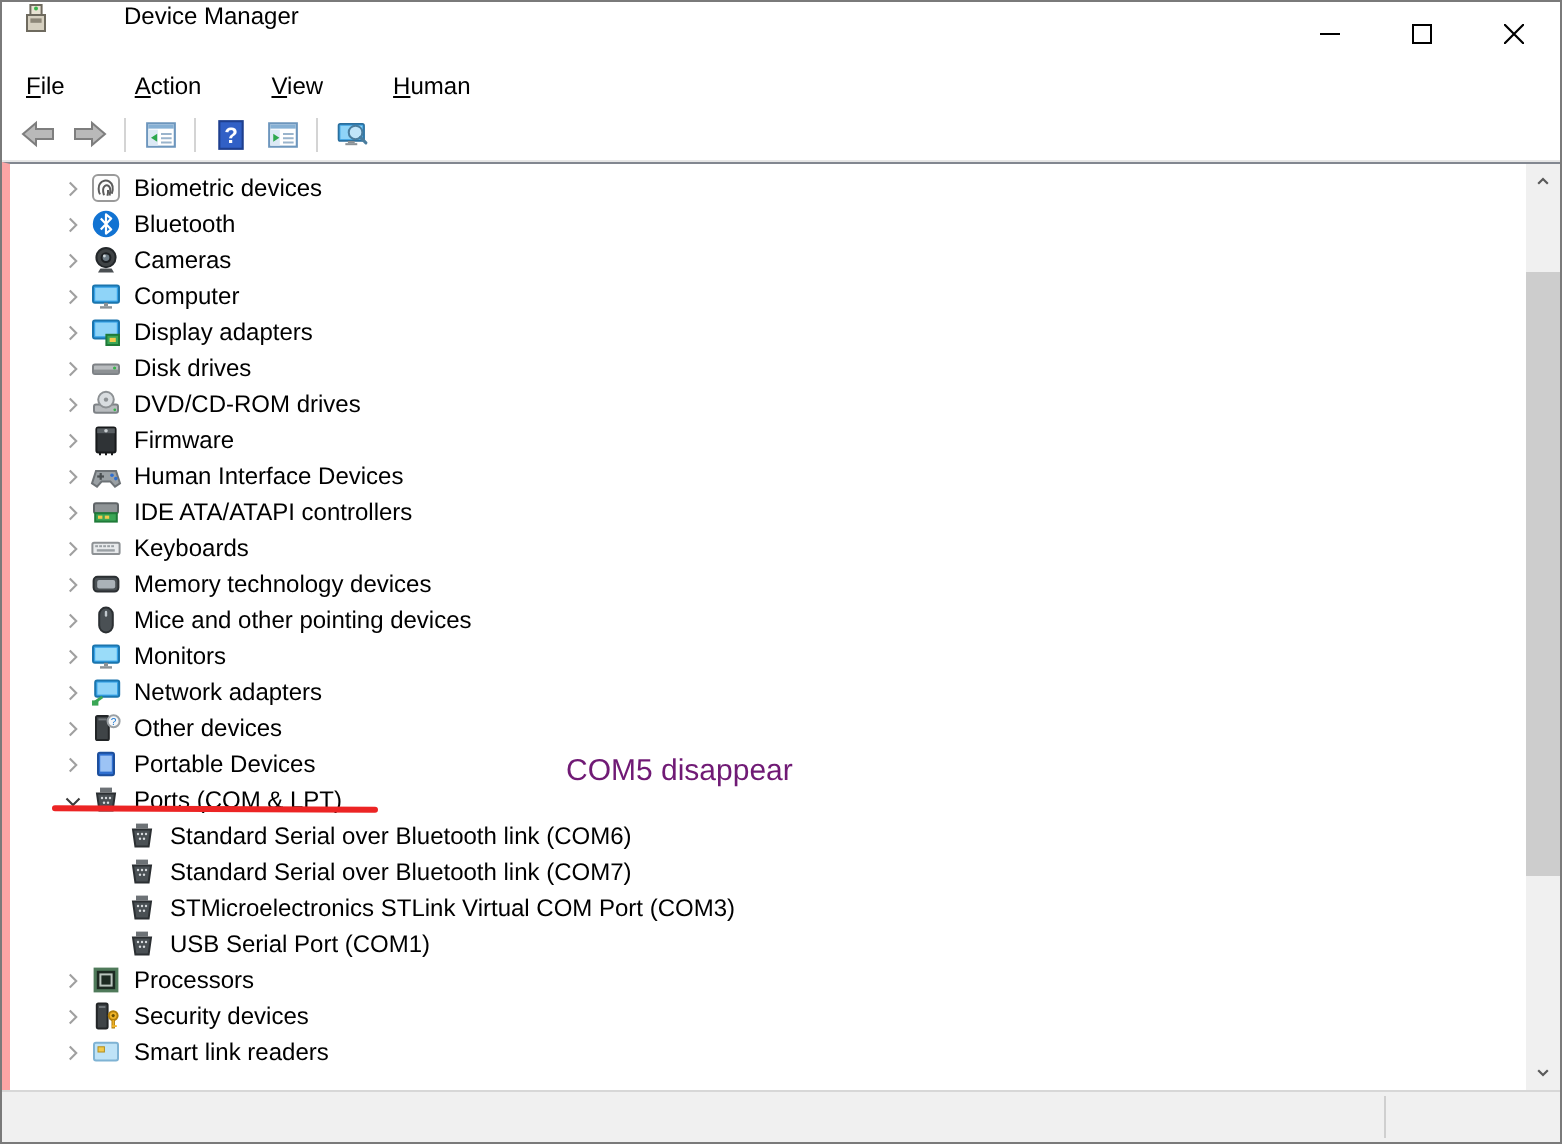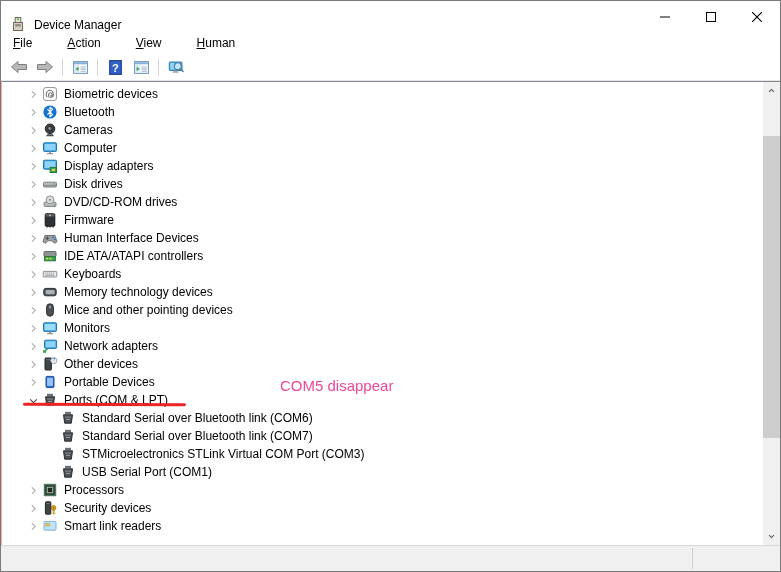--- a/index.html
+++ b/index.html
@@ -3,21 +3,21 @@
 <meta charset="utf-8">
 <style>
   * { box-sizing: border-box; margin: 0; padding: 0; }
   html,body { width: 781px; height: 572px; }
   body { font-family: "Liberation Sans", sans-serif; font-size: 12px; color: #000; background: #fff; }
 
   .window { position: relative; width: 781px; height: 572px; border: 1px solid #7a7a7a;
             background: #fff; display: flex; flex-direction: column; overflow: hidden; }
 
   
-  .titlebar { flex: none; height: 31px; display: flex; align-items: flex-end; background: #fff; }
+  .titlebar { flex: none; height: 31px; display: flex; align-items: flex-start; background: #fff; gap: 28px; }
   .title-icon { width: 16px; height: 16px; margin-left: 9px; flex: none; }
   .title-icon svg { width: 16px; height: 16px; display: block; }
   .title-text { margin-left: 8px; white-space: nowrap; }
   .caption { margin-left: auto; display: flex; height: 100%; }
   .cap-btn { width: 46px; height: 100%; display: flex; align-items: center; justify-content: center;
              background: none; border: 0; }
   .cap-btn svg { width: 10px; height: 10px; display: block; }
 
   
   .menubar { flex: none; height: 22px; display: flex; align-items: center; padding-left: 3px; background: #fff; gap: 17px; }
@@ -28,21 +28,21 @@
   .toolbar { flex: none; height: 27px; display: flex; align-items: center; padding-left: 5px;
              border-bottom: 1px solid #e6e6e6; background: #fff; }
   .tb-btn { width: 26px; height: 24px; display: flex; align-items: center; justify-content: center;
             background: none; border: 0; padding: 0; }
   .tb-btn svg { width: 17px; height: 17px; display: block; }
   .tb-btn.tb-wide svg { width: 20px; height: 16px; }
   .tb-sep { width: 1px; height: 17px; background: #d4d4d4; margin: 0 4px; flex: none; }
 
   
   .tree-panel { position: relative; flex: 1 1 auto; background: #fff; overflow: hidden;
-                border-top: 1px solid #828790; border-left: 1px solid #fca5a5; }
+                border-top: 1px solid #828790; border-left: 4px solid #fca5a5; }
   .tree { position: absolute; top: 3px; left: 0; right: 17px; }
   .tree-row { height: 18px; display: flex; align-items: center; white-space: nowrap; }
   .tree-row.lvl0 { padding-left: 22px; }
   .tree-row.lvl1 { padding-left: 58px; }
   .twisty { width: 18px; height: 16px; flex: none; display: flex; align-items: center; justify-content: center; }
   .twisty svg { width: 13px; height: 13px; display: block; }
   .tree-icon { width: 16px; height: 16px; flex: none; margin-right: 6px; }
   .tree-icon svg { width: 16px; height: 16px; display: block; }
   .tree-label { white-space: nowrap; }
 
@@ -556,21 +556,21 @@
           </span>
           <span class="tree-icon">
             <svg viewBox="0 0 16 16">
               <rect x="2" y="3.4" width="12" height="8.8" rx="1" fill="#bfe3f7" stroke="#7fb3d4"></rect>
               <rect x="4" y="5.4" width="3.2" height="2.6" fill="#f2c94c" stroke="#b08d1e" stroke-width=".5"></rect>
             </svg>
           </span>
           <span class="tree-label">Smart link readers</span>
         </div>
       </div>
-    <div class="annotation-text" style="color: #ec4899;">COM5 disappear</div>
+    <div class="annotation-text" style="color: #701a75;">COM5 disappear</div>
     <div class="annotation-underline" style="background: rgb(236, 36, 36);"></div>
     <div class="scrollbar">
       <button class="sb-btn sb-up">
         <svg viewBox="0 0 16 16">
             <path d="M4.5 10L8 6.5 11.5 10" fill="none" stroke="#5a5a5a" stroke-width="1.6"></path>
           </svg>
       </button>
       <div class="sb-thumb"></div>
       <button class="sb-btn sb-down">
         <svg viewBox="0 0 16 16">

